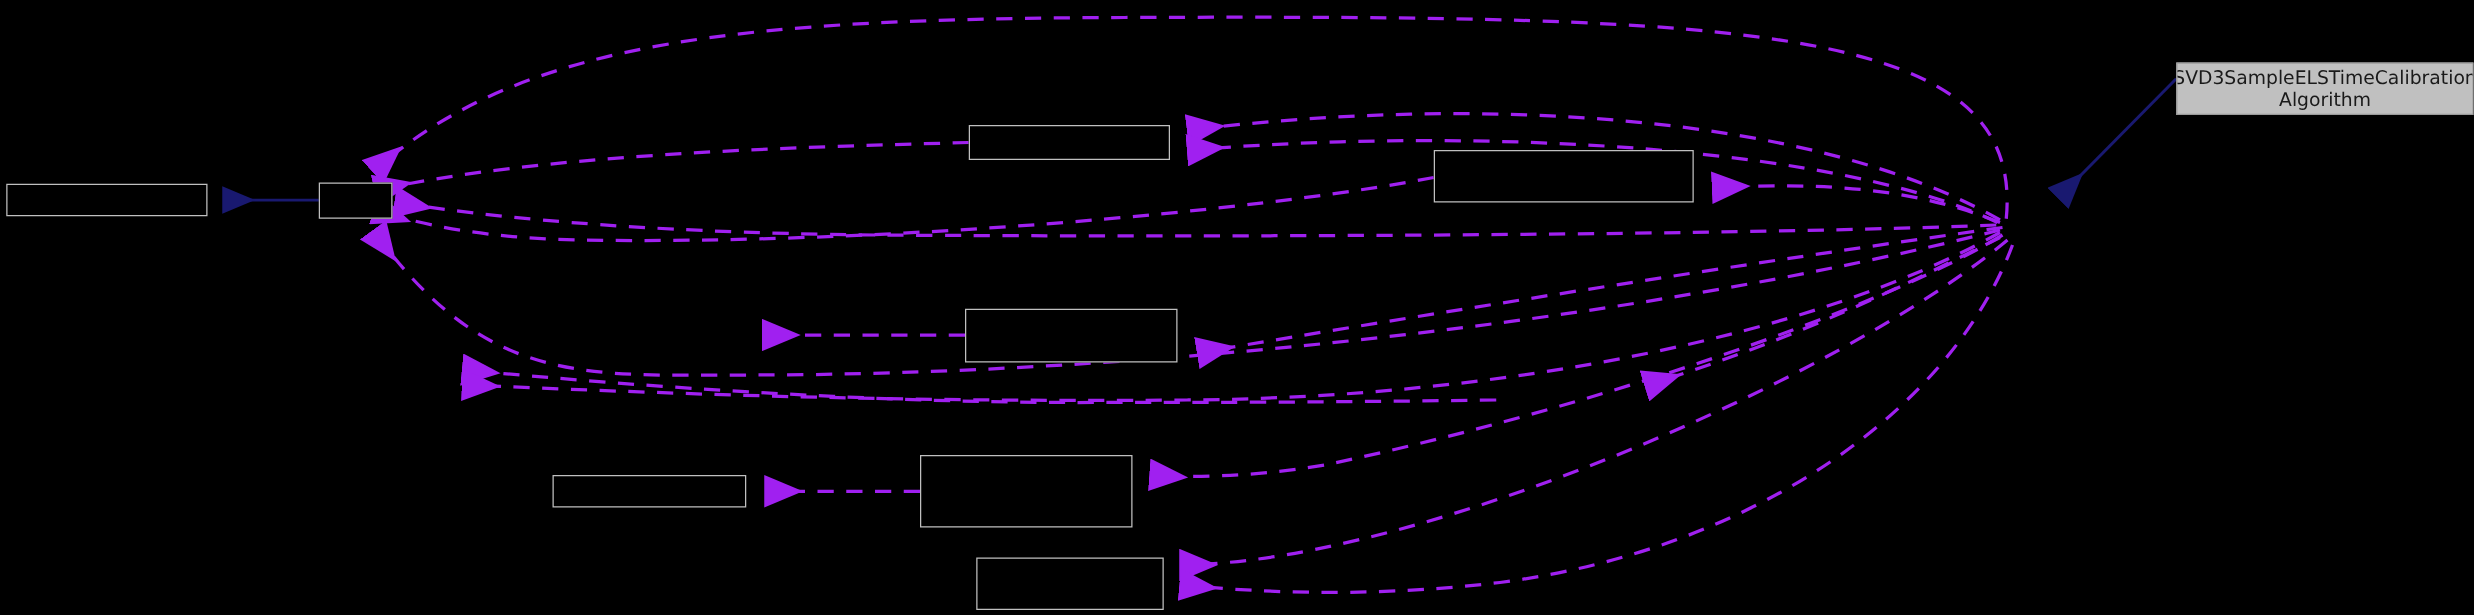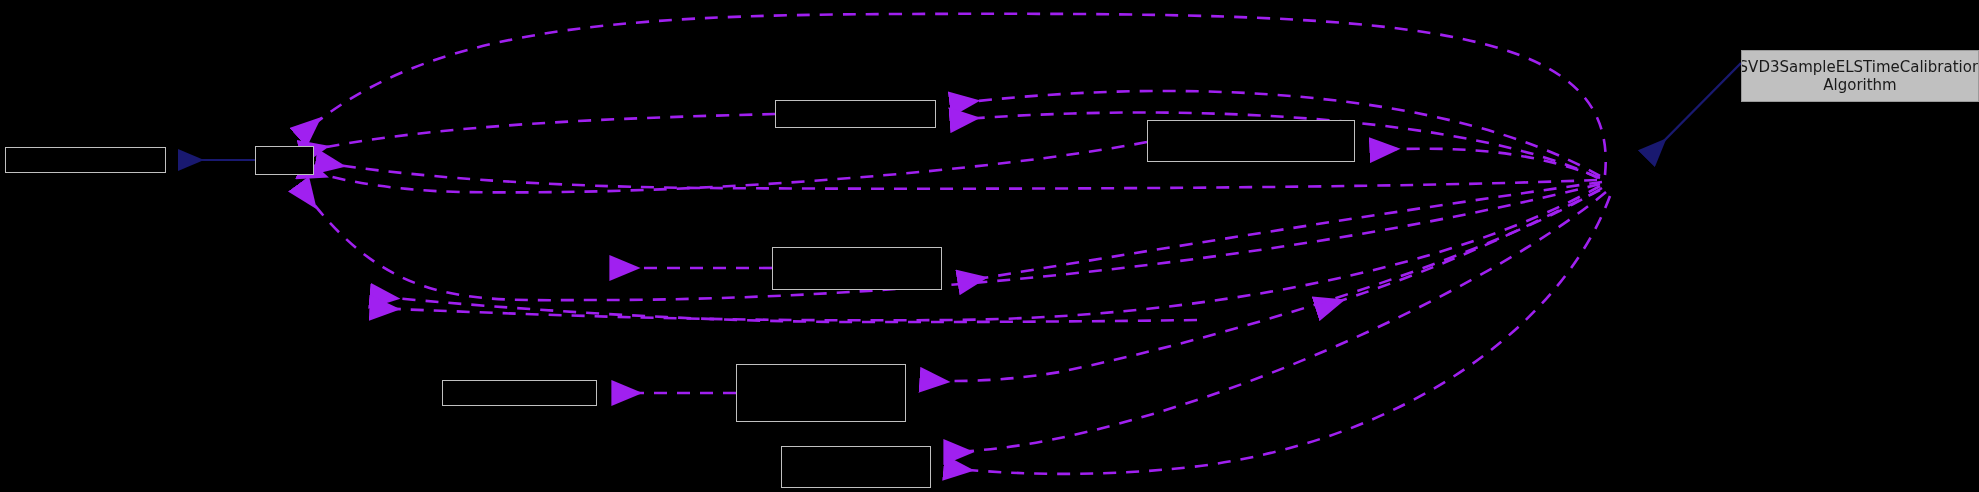--- a/index.html
+++ b/index.html
@@ -165,18 +165,18 @@
   </div>
 
   <div class="node" style="left:736px; top:364px; width:170px; height:58px;">
     <span class="node-label"></span>
   </div>
 
   <div class="node" style="left:781px; top:446px; width:150px; height:42px;">
     <span class="node-label"></span>
   </div>
 
-  <div class="node root" style="left:1741px; top:50px; width:238px; height:52px;">
+  <div class="node root" style="left:1741px; top:50px; width:238px; height:42px;">
     <span class="node-label">SVD3SampleELSTimeCalibration
 Algorithm</span>
   </div>
 
 </div>
 
 </body></html>

